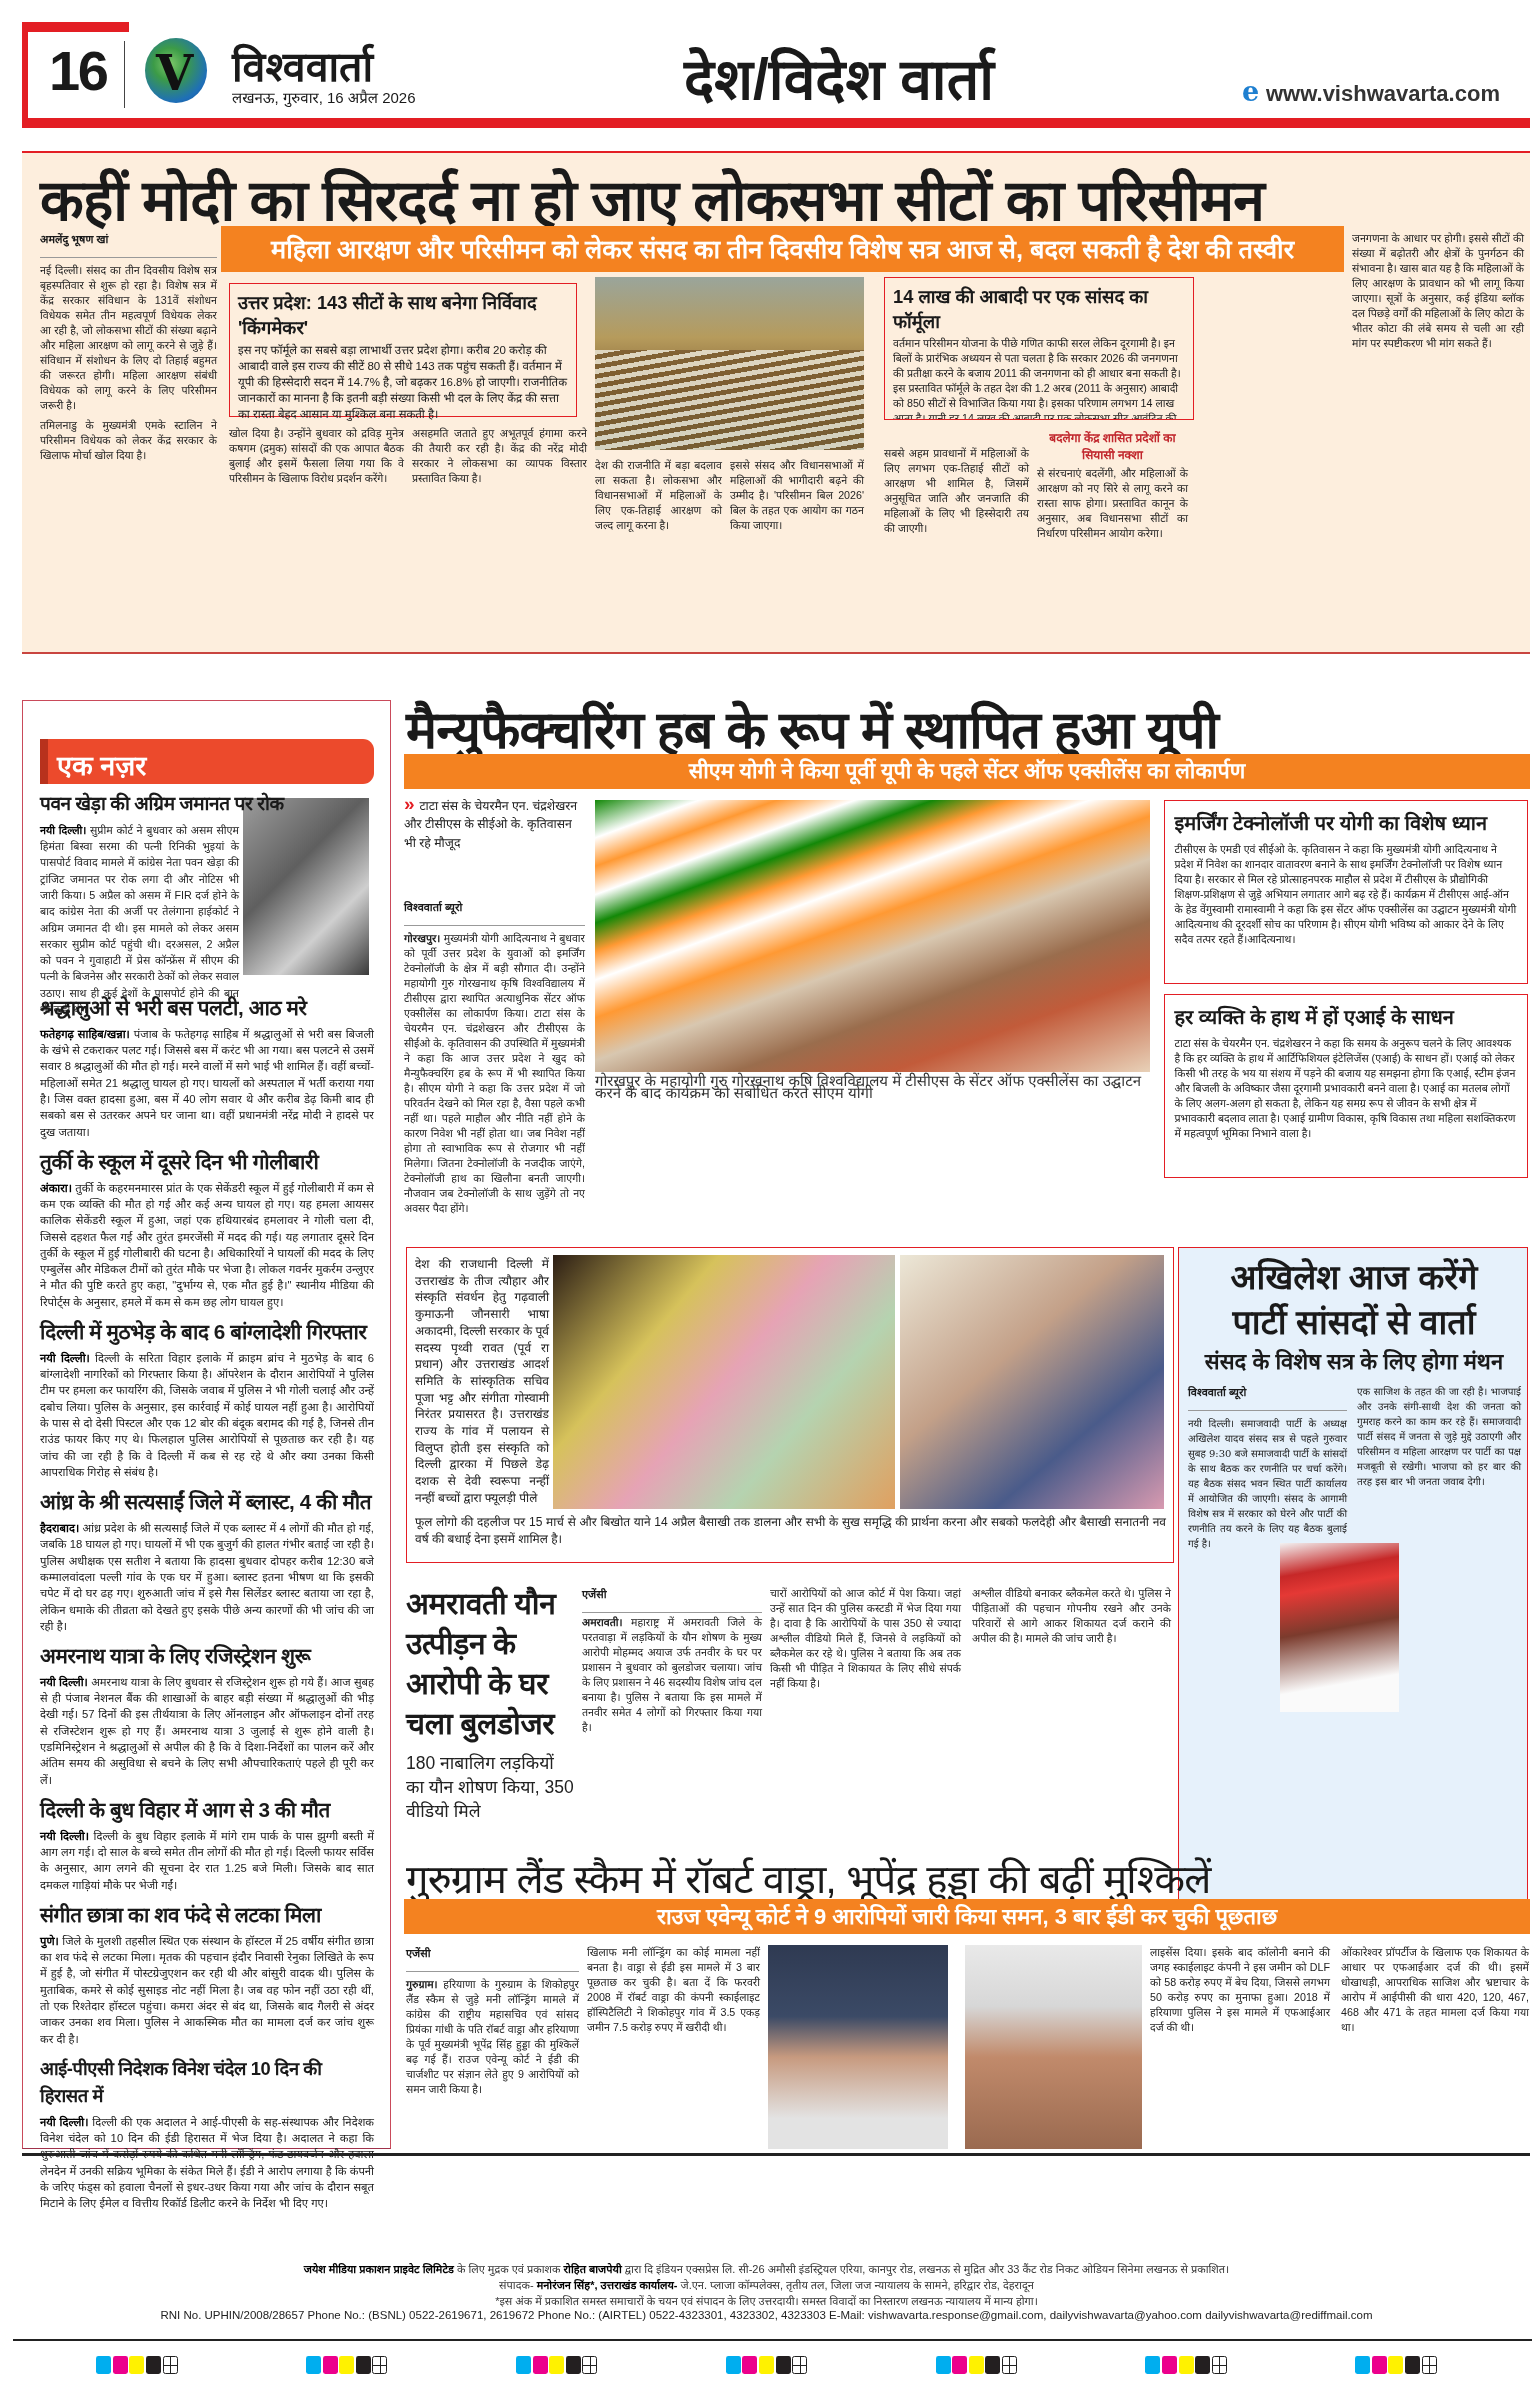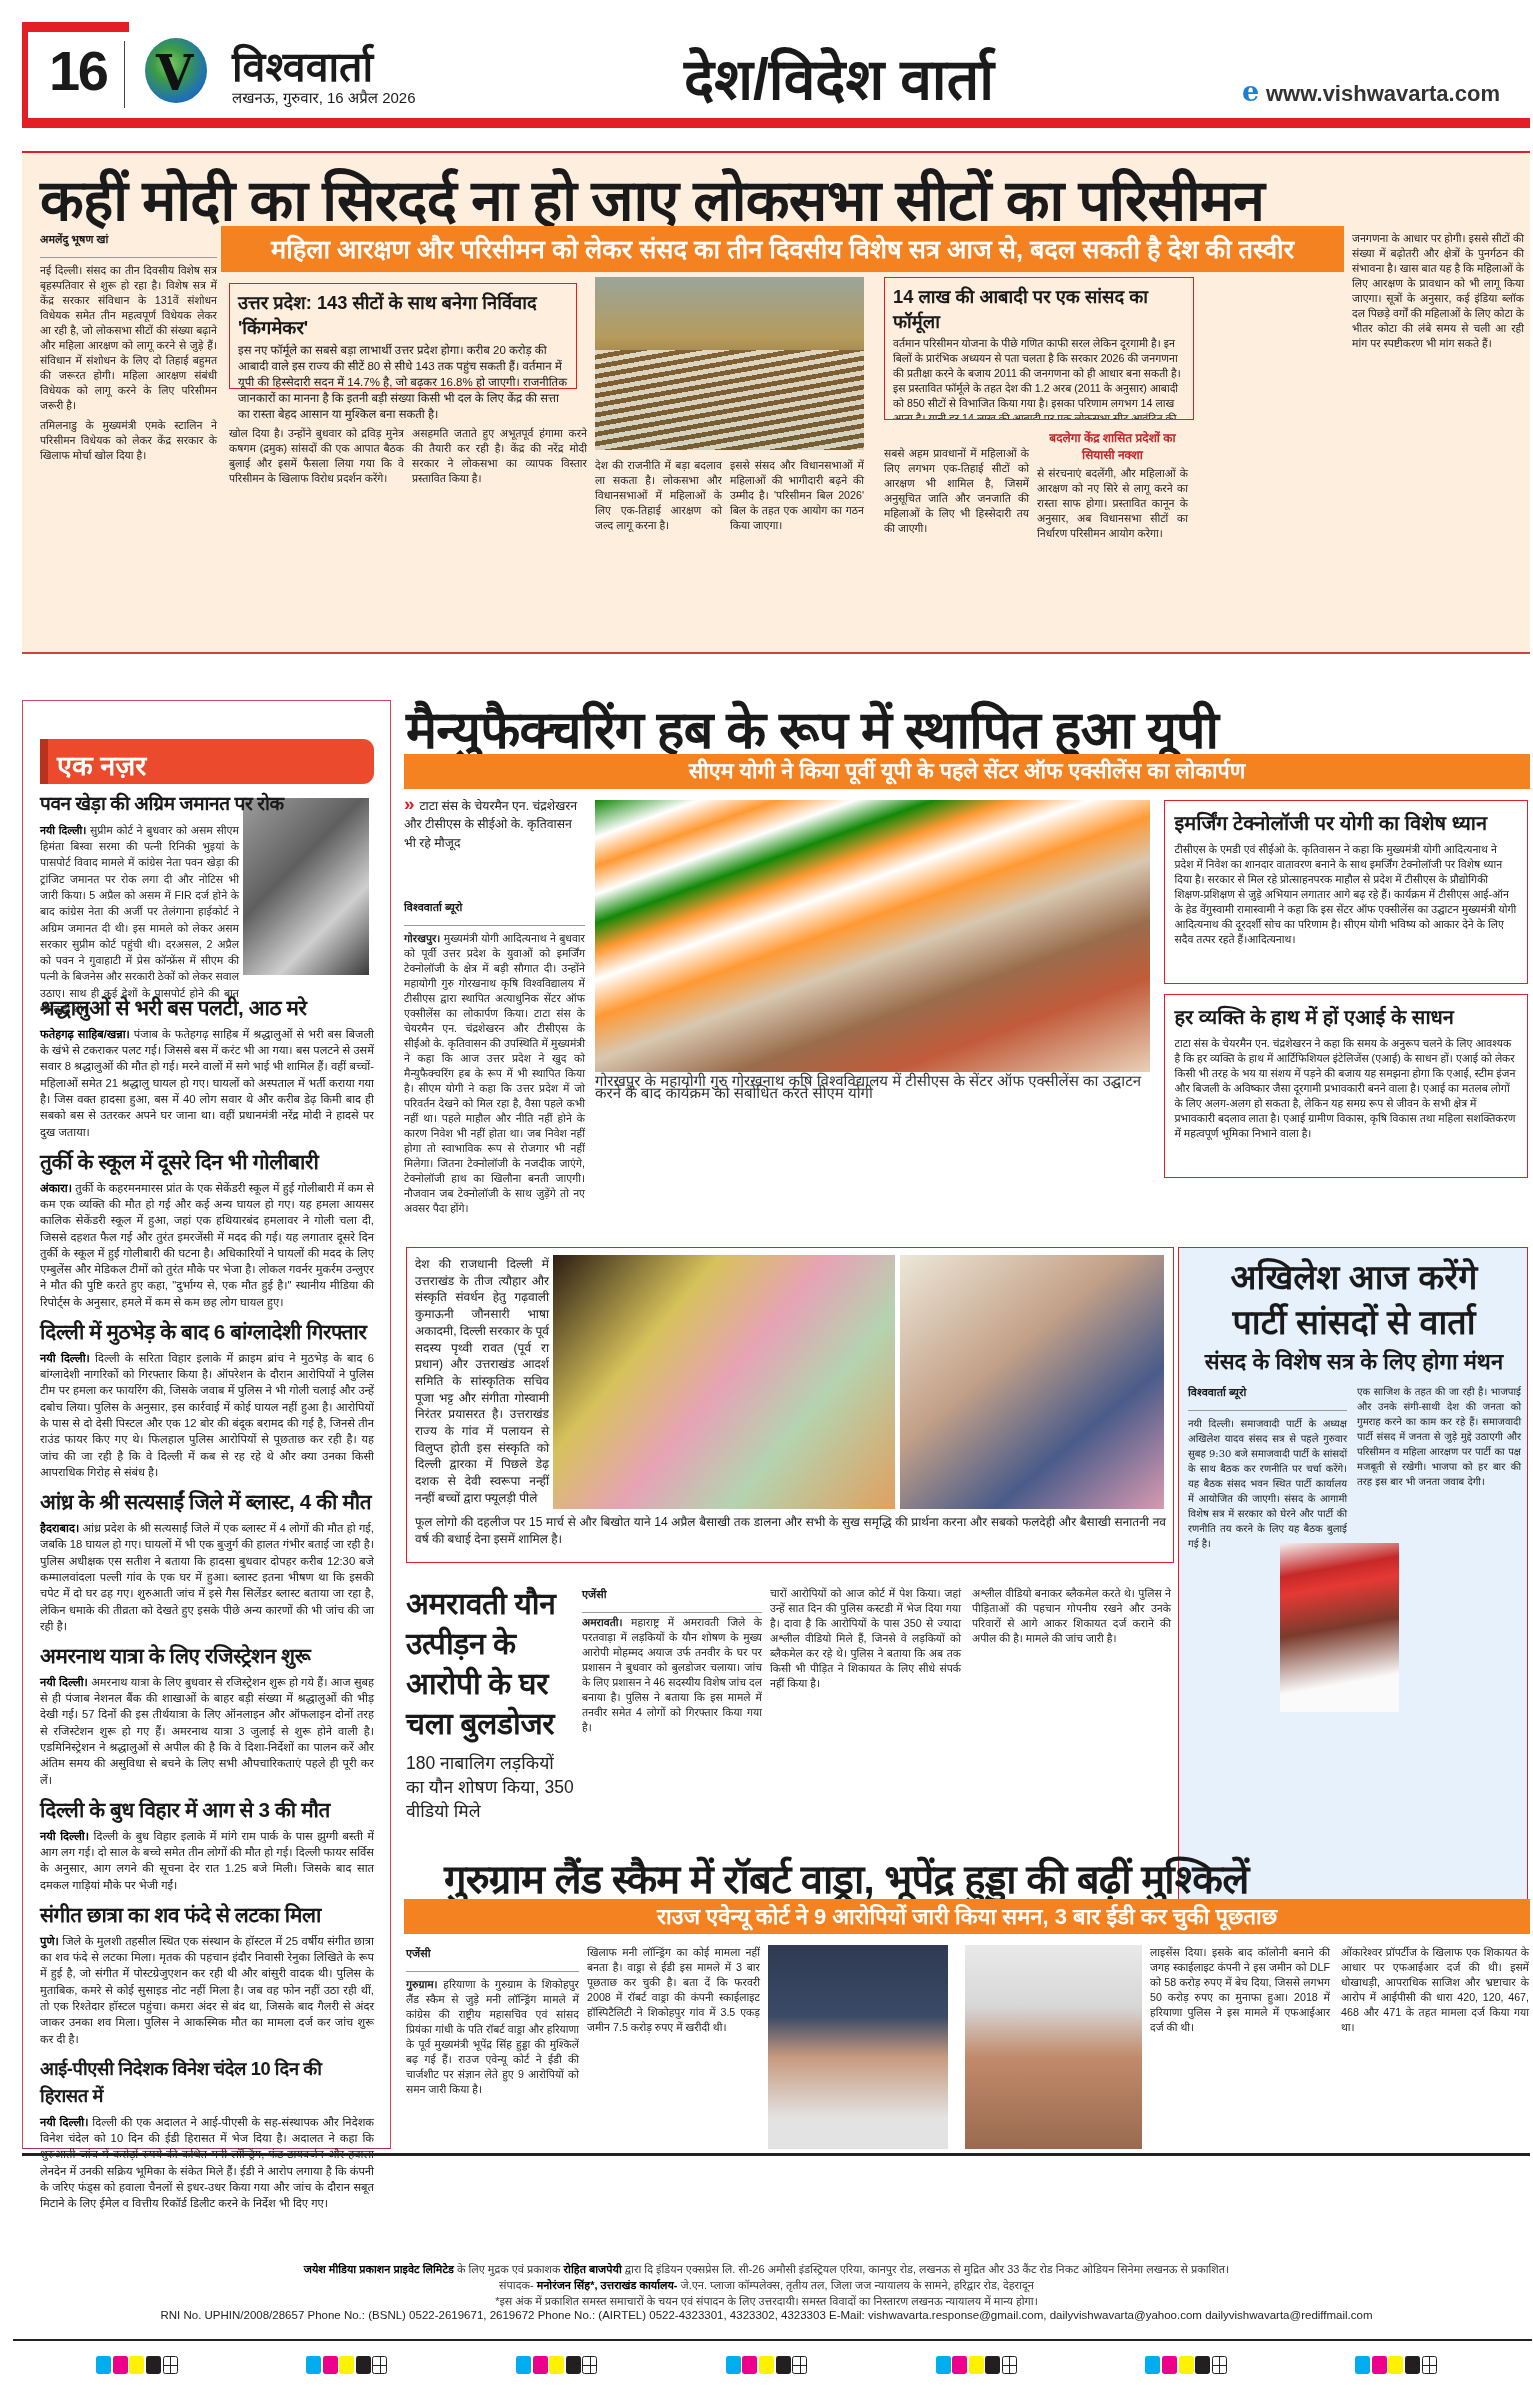--- a/index.html
+++ b/index.html
@@ -63,21 +63,21 @@
   .akh-box { left: 1178px; top: 1247px; width: 350px; height: 657px; background: #e6f1fb; border: 1.6px solid #e31e24; }
   .akh-head { font-size: 34px; font-weight: 700; text-align: center; line-height: 45px; }
   .akh-sub { font-size: 22px; font-weight: 700; text-align: center; }
   .akh-photo { left: 1280px; top: 1543px; width: 119px; height: 169px; background: linear-gradient(170deg, #f2f2f2 0%, #c62828 18%, #e53935 28%, #7b3b2d 50%, #fafafa 80%); }
 
   
   .amr-head { left: 406px; top: 1584px; width: 159px; font-size: 30px; font-weight: 700; line-height: 40px; letter-spacing: -0.4px; }
   .amr-dek { left: 406px; top: 1751px; width: 169px; font-size: 17.5px; line-height: 24px; color: #222; }
 
   
-  .guru-head { left: 406px; top: 1850px; font-size: 40px; font-weight: 700; letter-spacing: -0.8px; margin-left: 38px; }
+  .guru-head { left: 406px; top: 1850px; font-size: 40px; font-weight: 400; letter-spacing: -0.8px; }
   .guru-sub { left: 404px; top: 1899px; width: 1126px; height: 35px; background: #f48220; color: #fff; font-size: 22px; font-weight: 700; text-align: center; line-height: 35px; }
   .vadra-photo { left: 768px; top: 1945px; width: 180px; height: 204px; background: linear-gradient(180deg, #2f3a52 0%, #3b4a66 35%, #c79a7f 55%, #e3e3e3 85%); }
   .hooda-photo { left: 965px; top: 1945px; width: 177px; height: 204px; background: linear-gradient(180deg, #e9e9e9 0%, #d7d7d7 30%, #c18a6b 55%, #9a6a50 100%); }
 
   
   .foot-rule { left: 22px; top: 2153px; width: 1508px; height: 3.2px; background: #222; }
   .imprint { left: 0; top: 2261px; width: 1533px; text-align: center; font-size: 11px; line-height: 16px; color: #333; }
   .imprint b { color: #000; }
   .rni { left: 0; top: 2306px; width: 1533px; text-align: center; font-size: 11.5px; color: #222; }
   .foot-rule2 { left: 12.7px; top: 2339px; width: 1519px; height: 2.4px; background: #222; }
@@ -107,21 +107,21 @@
 <div class="abs lead-box"></div>
 <div class="abs lead-headline">कहीं मोदी का सिरदर्द ना हो जाए लोकसभा सीटों का परिसीमन</div>
 <div class="abs lead-sub">महिला आरक्षण और परिसीमन को लेकर संसद का तीन दिवसीय विशेष सत्र आज से, बदल सकती है देश की तस्वीर</div>
 
 <div class="abs" style="left:40px;top:231px;width:177px;">
   <div class="byline">अमलेंदु भूषण खां</div>
   <p class="col-text" style="margin-top:4.8px">नई दिल्ली। संसद का तीन दिवसीय विशेष सत्र बृहस्पतिवार से शुरू हो रहा है। विशेष सत्र में केंद्र सरकार संविधान के 131वें संशोधन विधेयक समेत तीन महत्वपूर्ण विधेयक लेकर आ रही है, जो लोकसभा सीटों की संख्या बढ़ाने और महिला आरक्षण को लागू करने से जुड़े हैं। संविधान में संशोधन के लिए दो तिहाई बहुमत की जरूरत होगी। महिला आरक्षण संबंधी विधेयक को लागू करने के लिए परिसीमन जरूरी है।</p>
   <p class="col-text" style="margin-top:4.8px">तमिलनाडु के मुख्यमंत्री एमके स्टालिन ने परिसीमन विधेयक को लेकर केंद्र सरकार के खिलाफ मोर्चा खोल दिया है।</p>
 </div>
 
-<div class="abs infobox" style="left:229px;top:283px;width:348px;height:106px;">
+<div class="abs infobox" style="left:229px;top:283px;width:348px;height:134px;">
   <h3>उत्तर प्रदेश: 143 सीटों के साथ बनेगा निर्विवाद 'किंगमेकर'</h3>
   <p>इस नए फॉर्मूले का सबसे बड़ा लाभार्थी उत्तर प्रदेश होगा। करीब 20 करोड़ की आबादी वाले इस राज्य की सीटें 80 से सीधे 143 तक पहुंच सकती हैं। वर्तमान में यूपी की हिस्सेदारी सदन में 14.7% है, जो बढ़कर 16.8% हो जाएगी। राजनीतिक जानकारों का मानना है कि इतनी बड़ी संख्या किसी भी दल के लिए केंद्र की सत्ता का रास्ता बेहद आसान या मुश्किल बना सकती है।</p>
 </div>
 
 <div class="abs photo parliament" style="left:595px;top:277px;width:269px;height:173px;">
     <div class="parl-seats"></div>
   </div>
 
 <div class="abs infobox" style="left:884px;top:277px;width:310px;height:143px;overflow:hidden">
   <h3>14 लाख की आबादी पर एक सांसद का फॉर्मूला</h3>

